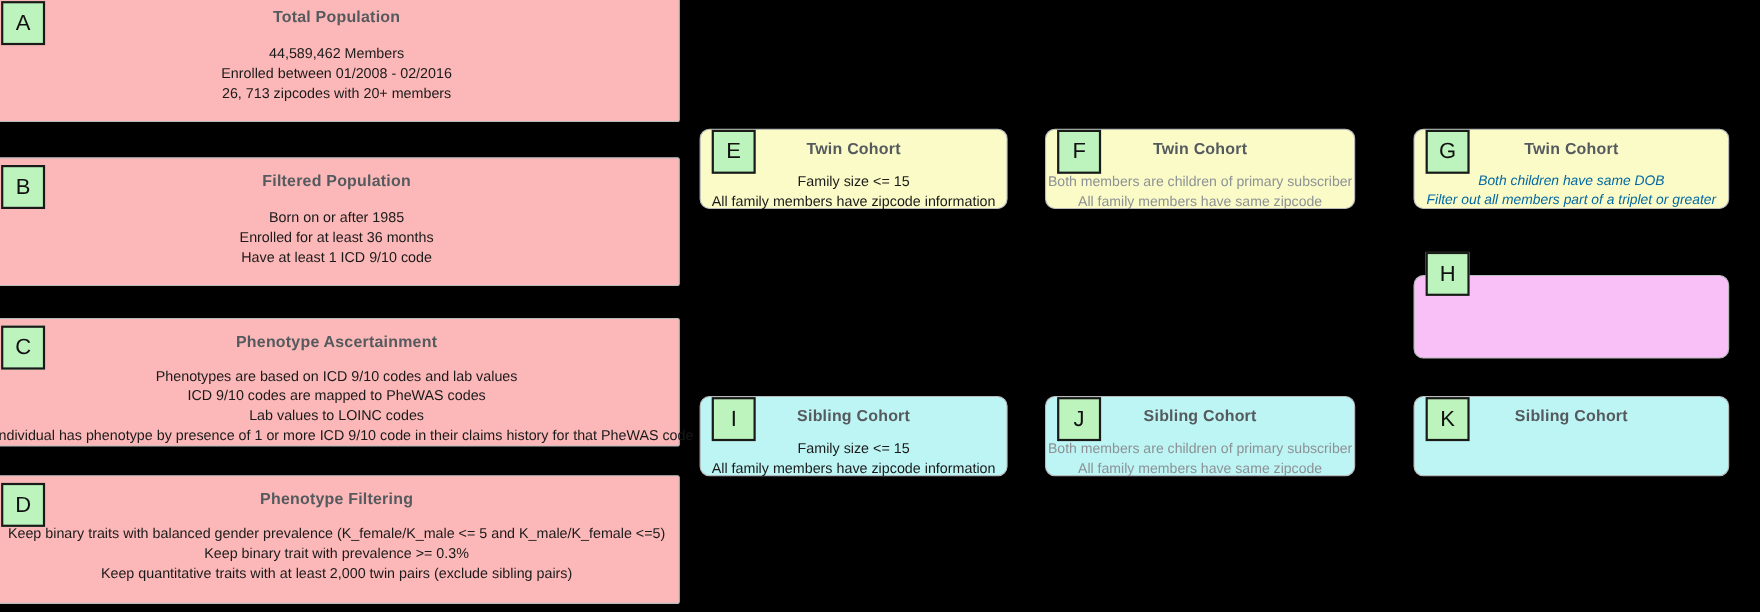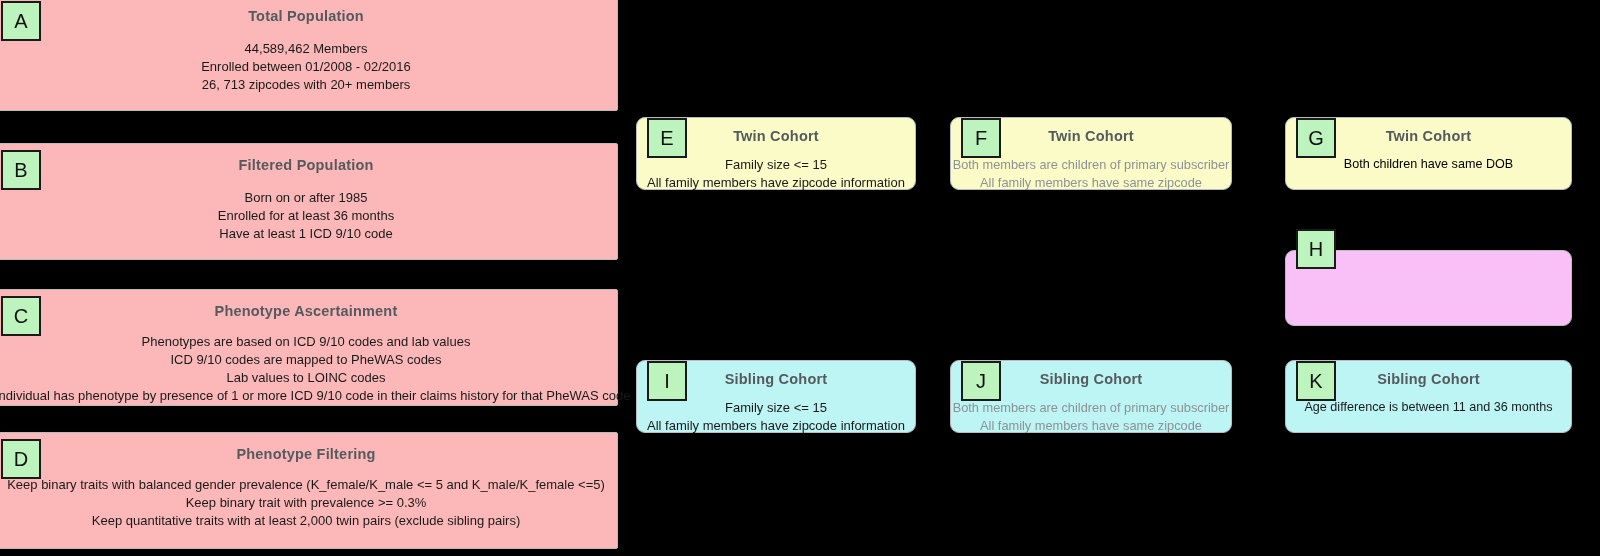--- a/index.html
+++ b/index.html
@@ -175,22 +175,23 @@
     <div class="btitle" style="color: rgb(85, 90, 94);">Twin Cohort</div>
     <div class="bbody muted" style="color: rgb(141, 146, 149);">
         <div>Both members are children of primary subscriber</div>
         <div>All family members have same zipcode</div>
       </div>
   </div>
 
   <div class="fbox yellow" id="box-g" style="background: rgb(251, 251, 200);">
     <div class="badge" style="background: rgb(189, 244, 189);">G</div>
     <div class="btitle" style="color: rgb(85, 90, 94);">Twin Cohort</div>
-    <div class="bbody" style="color: #000000;">
+    <div class="bbody" style="color: #0369a1; font-style: italic;">
         <div>Both children have same DOB</div>
+        <div>Filter out all members part of a triplet or greater</div>
       </div>
   </div>
 
   <div class="fbox magenta" id="box-h" style="background: rgb(249, 192, 247);">
     <div class="badge" style="background: rgb(189, 244, 189);">H</div>
   </div>
 
   <div class="fbox cyan" id="box-i" style="background: rgb(189, 244, 244);">
     <div class="badge" style="background: rgb(189, 244, 189);">I</div>
     <div class="btitle" style="color: rgb(85, 90, 94);">Sibling Cohort</div>
@@ -206,17 +207,16 @@
     <div class="bbody muted" style="color: rgb(141, 146, 149);">
         <div>Both members are children of primary subscriber</div>
         <div>All family members have same zipcode</div>
       </div>
   </div>
 
   <div class="fbox cyan" id="box-k" style="background: rgb(189, 244, 244);">
     <div class="badge" style="background: rgb(189, 244, 189);">K</div>
     <div class="btitle" style="color: rgb(85, 90, 94);">Sibling Cohort</div>
     <div class="bbody" style="color: rgb(26, 26, 26);">
-        <div>Age difference is between 11 and 36 months</div>
       </div>
   </div>
 
 </div>
 
 </body></html>

